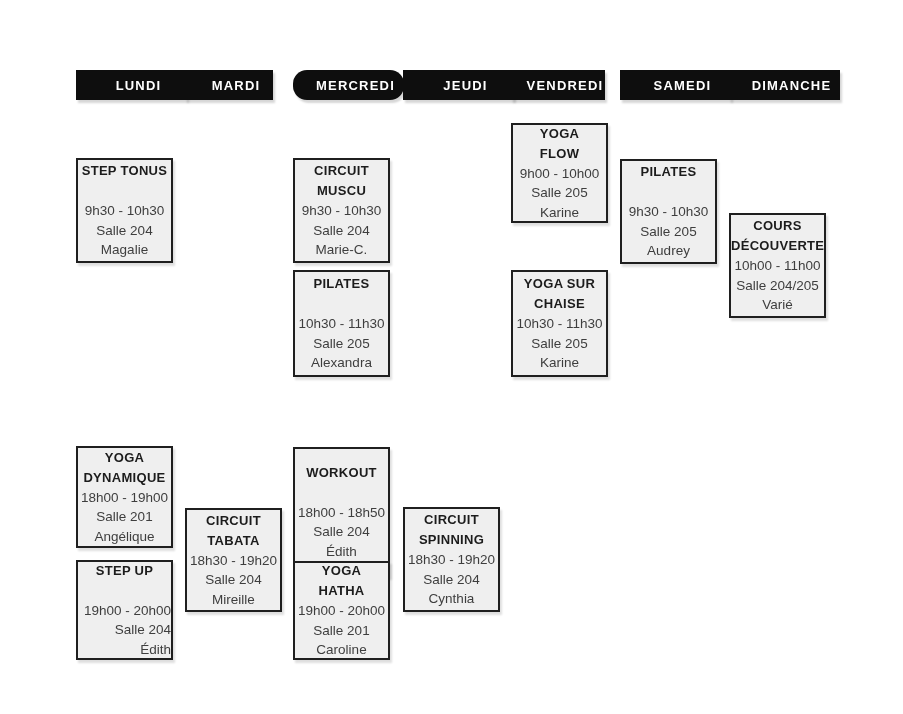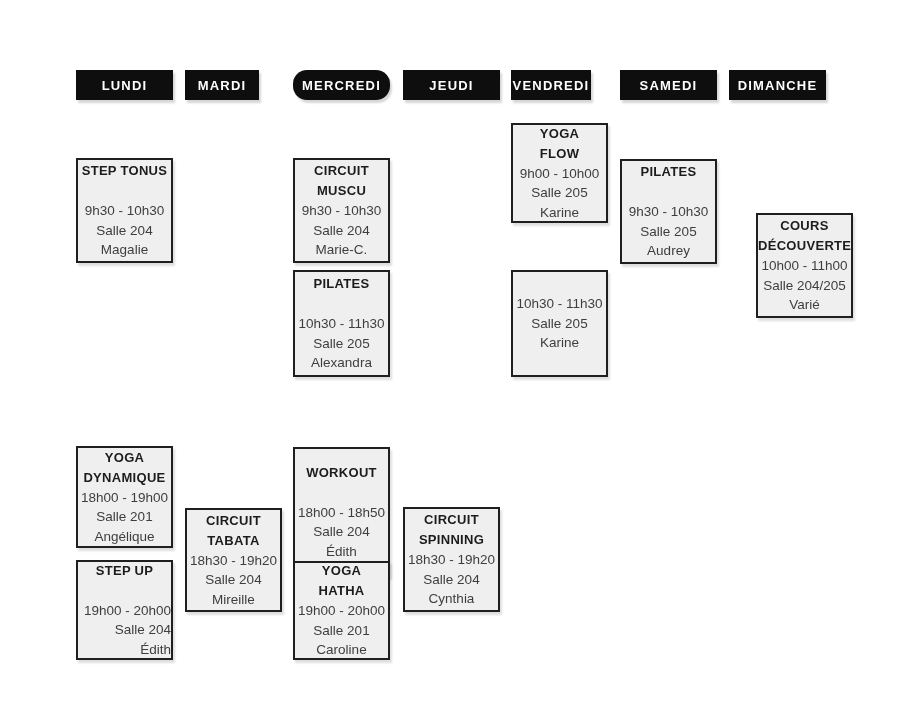--- a/index.html
+++ b/index.html
@@ -22,20 +22,21 @@
   .board{position:absolute;inset:0;}
   .day-header{
     position:absolute;
     top:70px;
     width:97px;height:30px;
     background:var(--header-bg);
     color:var(--header-text);
     display:flex;align-items:center;justify-content:center;
     font-weight:bold;font-size:13px;letter-spacing:1.2px;
     box-shadow:2px 3px 2px rgba(0,0,0,0.16);
+    padding-left:14px;
   }
   .class-card{
     position:absolute;
     width:97px;
     box-sizing:border-box;
     background:var(--card-bg);
     border:2px solid var(--card-border);
     box-shadow:2px 3px 2px rgba(0,0,0,0.13);
     display:flex;flex-direction:column;
     align-items:center;justify-content:center;
@@ -108,31 +109,33 @@
     <div class="card-detail">Alexandra</div>
   </div>
       <div class="class-card" style="left: 511px; top: 123px; height: 100px; width: 97px;">
     <div class="card-title">YOGA
 FLOW</div>
     <div class="card-detail">9h00 - 10h00</div>
     <div class="card-detail">Salle 205</div>
     <div class="card-detail">Karine</div>
   </div>
       <div class="class-card" style="left: 511px; top: 270px; height: 107px; width: 97px;">
+    <div class="card-title">YOGA SUR
+CHAISE</div>
     <div class="card-detail">10h30 - 11h30</div>
     <div class="card-detail">Salle 205</div>
     <div class="card-detail">Karine</div>
   </div>
       <div class="class-card" style="left: 620px; top: 159px; height: 105px; width: 97px;">
     <div class="card-title">PILATES</div>
     <div class="card-detail">9h30 - 10h30</div>
     <div class="card-detail">Salle 205</div>
     <div class="card-detail">Audrey</div>
   </div>
-      <div class="class-card" style="left: 729px; top: 213px; height: 105px; width: 97px; margin-left: 27px;">
+      <div class="class-card" style="left: 729px; top: 213px; height: 105px; width: 97px;">
     <div class="card-title">COURS
 DÉCOUVERTE</div>
     <div class="card-detail">10h00 - 11h00</div>
     <div class="card-detail">Salle 204/205</div>
     <div class="card-detail">Varié</div>
   </div>
       <div class="class-card" style="left: 76px; top: 446px; height: 102px; width: 97px;">
     <div class="card-title">YOGA
 DYNAMIQUE</div>
     <div class="card-detail">18h00 - 19h00</div>

